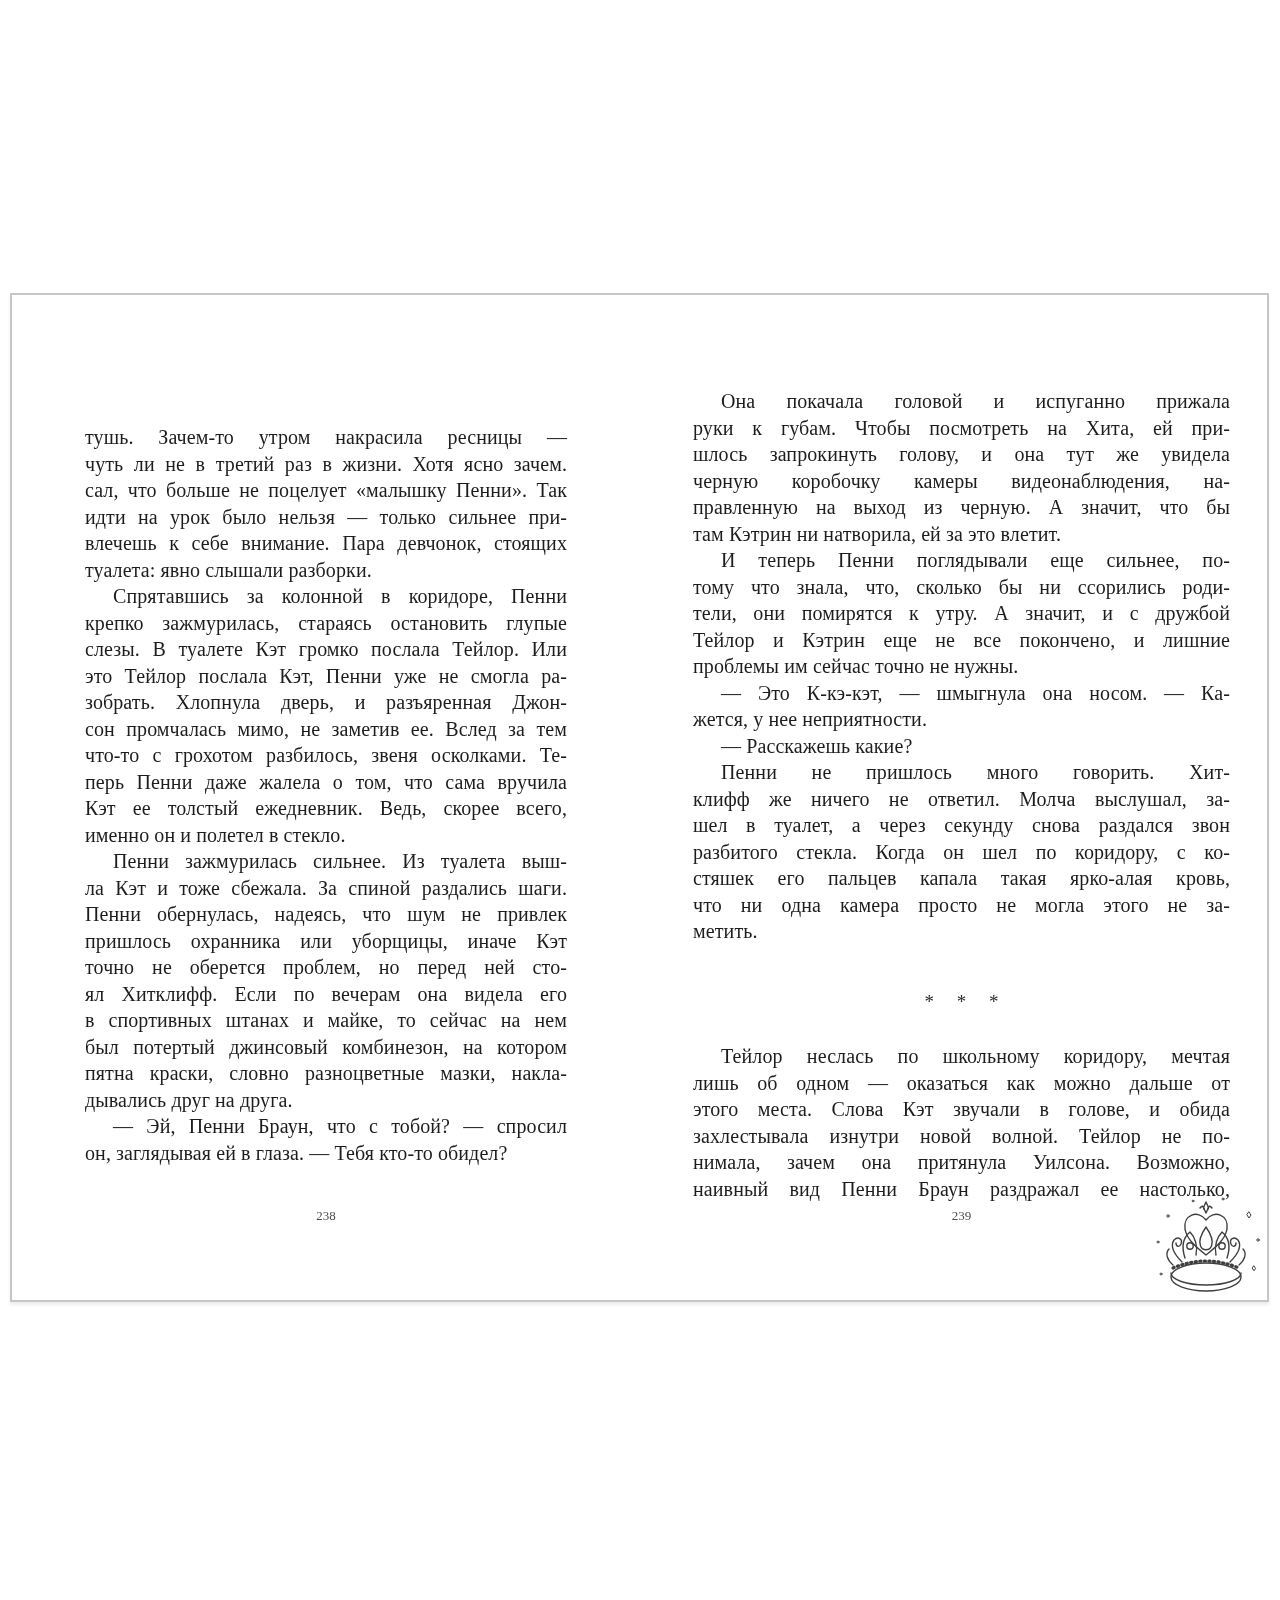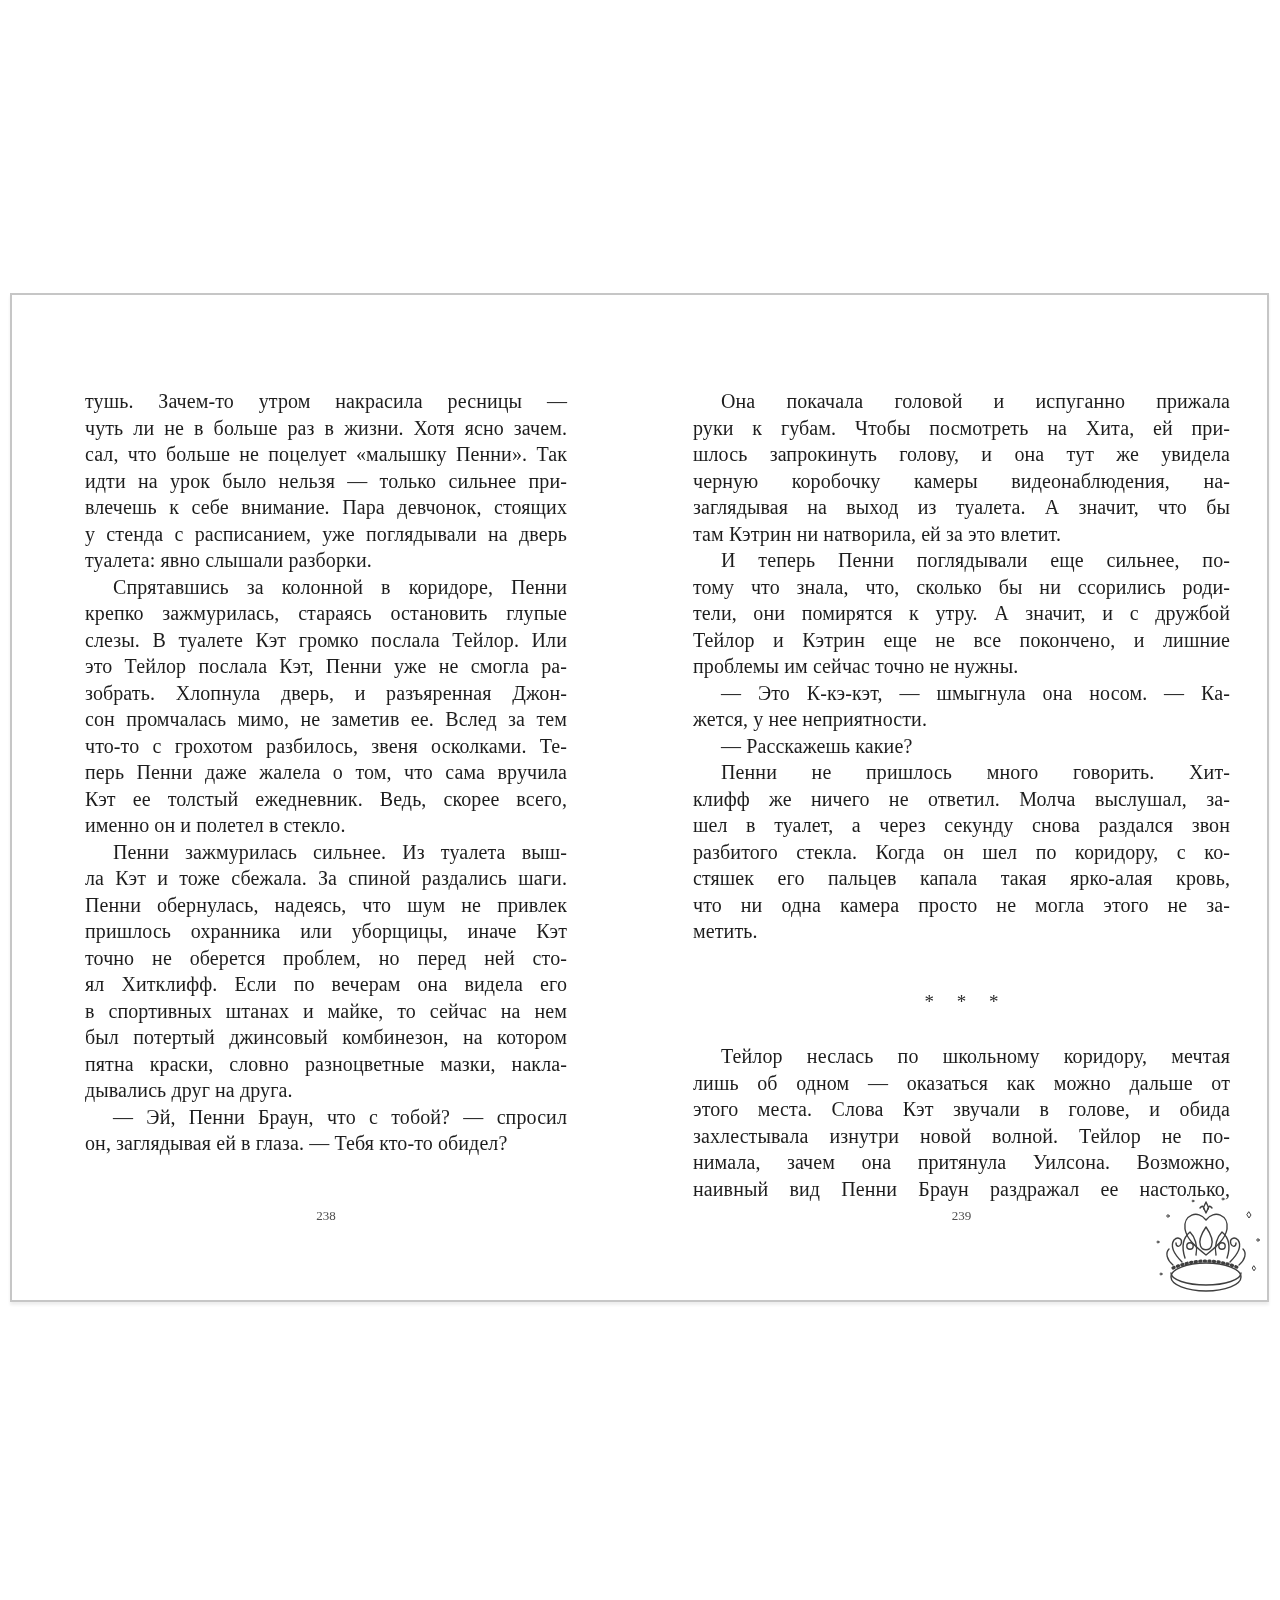--- a/index.html
+++ b/index.html
@@ -23,21 +23,21 @@
     box-shadow: 0 3px 3px rgba(0,0,0,0.07);
   }
   .textcol {
     position: absolute;
     top: 93px;
     font-size: 20px;
     line-height: 26.5px;
     color: #1d1d1d;
     letter-spacing: 0.1px;
   }
-  .col-left  { left: 73px;  width: 482px; }
+  .col-left  { left: 73px;  width: 482px; margin-top: 36px; }
   .col-right { left: 681px; width: 537px; }
   .line {
     height: 26.5px;
     text-align: justify;
     text-align-last: justify;
   }
   .line.ind { text-indent: 28px; }
   .line.end { text-align-last: left; }
   .separator {
     height: 26.5px;
@@ -68,25 +68,24 @@
   }
   .tiara svg { display: block; width: 100%; height: 100%; }
 </style>
 </head>
 <body>
 
 <div class="spread-card">
 
   <div class="textcol col-left">
       <div class="line">тушь. Зачем-то утром накрасила ресницы —</div>
-      <div class="line">чуть ли не в больше раз в жизни. Хотя ясно зачем.</div>
+      <div class="line">чуть ли не в третий раз в жизни. Хотя ясно зачем.</div>
       <div class="line">сал, что больше не поцелует «малышку Пенни». Так</div>
       <div class="line">идти на урок было нельзя — только сильнее при-</div>
       <div class="line">влечешь к себе внимание. Пара девчонок, стоящих</div>
-      <div class="line">у стенда с расписанием, уже поглядывали на дверь</div>
       <div class="line end">туалета: явно слышали разборки.</div>
       <div class="line ind">Спрятавшись за колонной в коридоре, Пенни</div>
       <div class="line">крепко зажмурилась, стараясь остановить глупые</div>
       <div class="line">слезы. В туалете Кэт громко послала Тейлор. Или</div>
       <div class="line">это Тейлор послала Кэт, Пенни уже не смогла ра-</div>
       <div class="line">зобрать. Хлопнула дверь, и разъяренная Джон-</div>
       <div class="line">сон промчалась мимо, не заметив ее. Вслед за тем</div>
       <div class="line">что-то с грохотом разбилось, звеня осколками. Те-</div>
       <div class="line">перь Пенни даже жалела о том, что сама вручила</div>
       <div class="line">Кэт ее толстый ежедневник. Ведь, скорее всего,</div>
@@ -103,21 +102,21 @@
       <div class="line end">дывались друг на друга.</div>
       <div class="line ind">— Эй, Пенни Браун, что с тобой? — спросил</div>
       <div class="line end">он, заглядывая ей в глаза. — Тебя кто-то обидел?</div>
     </div>
 
   <div class="textcol col-right">
       <div class="line ind">Она покачала головой и испуганно прижала</div>
       <div class="line">руки к губам. Чтобы посмотреть на Хита, ей при-</div>
       <div class="line">шлось запрокинуть голову, и она тут же увидела</div>
       <div class="line">черную коробочку камеры видеонаблюдения, на-</div>
-      <div class="line">заглядывая на выход из туалета. А значит, что бы</div>
+      <div class="line">правленную на выход из черную. А значит, что бы</div>
       <div class="line end">там Кэтрин ни натворила, ей за это влетит.</div>
       <div class="line ind">И теперь Пенни поглядывали еще сильнее, по-</div>
       <div class="line">тому что знала, что, сколько бы ни ссорились роди-</div>
       <div class="line">тели, они помирятся к утру. А значит, и с дружбой</div>
       <div class="line">Тейлор и Кэтрин еще не все покончено, и лишние</div>
       <div class="line end">проблемы им сейчас точно не нужны.</div>
       <div class="line ind">— Это К-кэ-кэт, — шмыгнула она носом. — Ка-</div>
       <div class="line end">жется, у нее неприятности.</div>
       <div class="line ind end">— Расскажешь какие?</div>
       <div class="line ind">Пенни не пришлось много говорить. Хит-</div>

